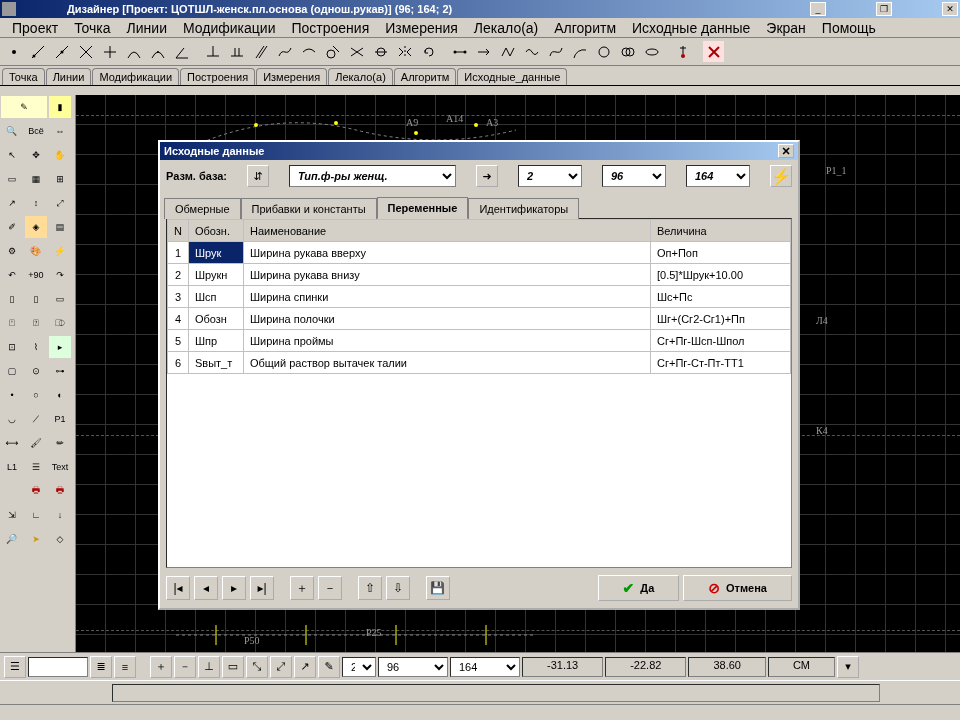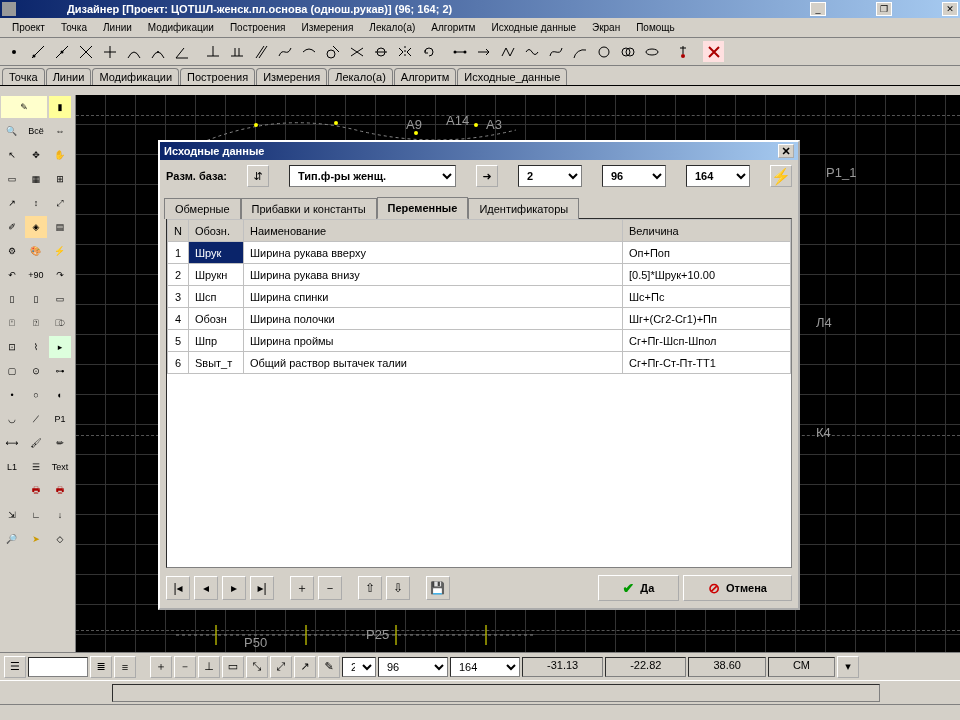--- a/index.html
+++ b/index.html
@@ -6,21 +6,21 @@
   body { width: 960px; height: 720px; overflow: hidden; background: #d4d0c8; position: relative; }
   
   
   .titlebar { height: 18px; background: linear-gradient(to right, #0a246a, #a6caf0); color: #fff; display: flex; align-items: center; padding: 0 2px; gap: 48px; }
   .titlebar .icon { width: 14px; height: 14px; background: #999; margin-right: 3px; }
   .titlebar .title { flex: 1; font-weight: bold; font-size: 11px; }
   .titlebar .winbtn { width: 16px; height: 14px; background: #d4d0c8; border: 1px solid #fff; margin-left: 2px; font-size: 9px; text-align: center; line-height: 12px; color: #000; cursor: pointer; }
   
   
   .menubar { height: 20px; background: #d4d0c8; display: flex; align-items: center; padding: 0 4px; border-bottom: 1px solid #808080; }
-  .menubar span { padding: 2px 8px; cursor: pointer; font-size: 10px; }
+  .menubar span { padding: 2px 8px; cursor: pointer; font-size: 14px; }
   
   
   .toolbar { height: 28px; background: #d4d0c8; display: flex; align-items: center; padding: 2px; border-bottom: 1px solid #808080; gap: 1px; }
   .toolbar .tbtn { width: 23px; height: 23px; border: 1px solid #d4d0c8; display: flex; align-items: center; justify-content: center; cursor: pointer; }
   .toolbar .tbtn svg { width: 16px; height: 16px; }
   .toolbar .sep { width: 6px; }
   .toolbar .tbtn.red { background: #ffe0e0; }
   
   
   .tabrow { height: 20px; background: #d4d0c8; display: flex; align-items: flex-end; padding: 0 2px; border-bottom: 1px solid #000; font-size: 11px; }
@@ -34,48 +34,48 @@
   .vtoolbar .vbtn { width: 24px; height: 24px; border: 1px solid #d4d0c8; display: flex; align-items: center; justify-content: center; cursor: pointer; font-size: 9px; }
   .vtoolbar .vbtn.wide { width: 48px; }
   
   
   .canvas { position: absolute; left: 76px; right: 0; top: 0; bottom: 0; background: #000; overflow: hidden; }
   .canvas .grid { position: absolute; inset: 0; background-image: 
     repeating-linear-gradient(to right, transparent 0 29px, #333 29px 30px),
     repeating-linear-gradient(to bottom, transparent 0 29px, #333 29px 30px);
   }
   .canvas .dashline-h { position: absolute; left: 0; right: 0; height: 0; border-top: 1px dashed #555; }
-  .canvas .label { position: absolute; color: #999; font-size: 13px; }
+  .canvas .label { position: absolute; color: #999; font-size: 10px; font-family: Liberation Serif, serif; }
   
   
   .dialog { position: absolute; left: 158px; top: 140px; width: 642px; height: 470px; background: #d4d0c8; border: 2px outset #fff; z-index: 100; display: flex; flex-direction: column; }
   .dialog .dlg-title { height: 18px; background: linear-gradient(to right, #0a246a, #a6caf0); color: #fff; display: flex; align-items: center; padding: 0 4px; font-weight: bold; }
   .dialog .dlg-title span { flex: 1; }
   .dialog .dlg-close { width: 16px; height: 14px; background: #d4d0c8; color: #000; text-align: center; line-height: 12px; cursor: pointer; border: 1px outset #fff; }
   
   .dlg-toolbar { height: 32px; display: flex; align-items: center; padding: 4px 6px; gap: 20px; }
   .dlg-toolbar label { font-weight: bold; }
-  .dlg-toolbar .combo { height: 22px; background: #fff; border: 1px inset #808080; padding: 2px 4px; font-weight: bold; }
+  .dlg-toolbar .combo { height: 22px; background: #fff; border: 1px inset #808080; padding: 2px 4px; font-weight: bold; font-style: italic; }
   .dlg-toolbar .combo.long { flex: 1; max-width: 240px; }
   .dlg-toolbar .combo.short { width: 64px; }
   .dlg-toolbar .iconbtn { width: 22px; height: 22px; border: 1px outset #fff; background: #d4d0c8; cursor: pointer; display: flex; align-items: center; justify-content: center; }
   .dlg-toolbar .bolt { color: #cc9900; font-size: 16px; }
   
   .dlg-tabs { height: 26px; display: flex; align-items: flex-end; padding: 0 4px; }
   .dlg-tabs .dtab { padding: 4px 10px; border: 1px solid #808080; border-bottom: none; background: #d4d0c8; cursor: pointer; position: relative; top: 1px; }
   .dlg-tabs .dtab.active { background: #d4d0c8; font-weight: bold; z-index: 2; border-bottom: 1px solid #d4d0c8; }
   
   .dlg-table-wrap { flex: 1; margin: 0 6px; border: 1px inset #808080; background: #fff; overflow: auto; }
   table.grid-tbl { width: 100%; border-collapse: collapse; }
   table.grid-tbl th, table.grid-tbl td { border: 1px solid #c0c0c0; padding: 3px 6px; text-align: left; font-size: 11px; height: 22px; }
   table.grid-tbl th { background: #d4d0c8; font-weight: normal; }
   table.grid-tbl td.selected { background: #0a246a; color: #fff; }
   table.grid-tbl td.ncol { width: 20px; text-align: center; }
   table.grid-tbl td.code { width: 55px; }
-  table.grid-tbl td.val { width: 168px; }
+  table.grid-tbl td.val { width: 140px; }
   
   .dlg-bottom { height: 40px; display: flex; align-items: center; padding: 6px; gap: 4px; }
   .dlg-bottom .navbtn, .dlg-bottom .actbtn { width: 24px; height: 24px; border: 1px outset #fff; background: #d4d0c8; cursor: pointer; display: flex; align-items: center; justify-content: center; font-size: 12px; }
   .dlg-bottom .spacer { flex: 1; }
   .dlg-bottom .bigbtn { height: 26px; padding: 0 24px; border: 1px outset #fff; background: #d4d0c8; cursor: pointer; display: flex; align-items: center; gap: 6px; font-weight: bold; }
   .dlg-bottom .check { color: #009900; font-size: 14px; }
   .dlg-bottom .nope { color: #cc0000; font-size: 14px; }
   
   
   .statusrow1 { position: absolute; left: 0; right: 0; bottom: 40px; height: 28px; background: #d4d0c8; display: flex; align-items: center; padding: 2px 4px; gap: 2px; border-top: 1px solid #808080; }

